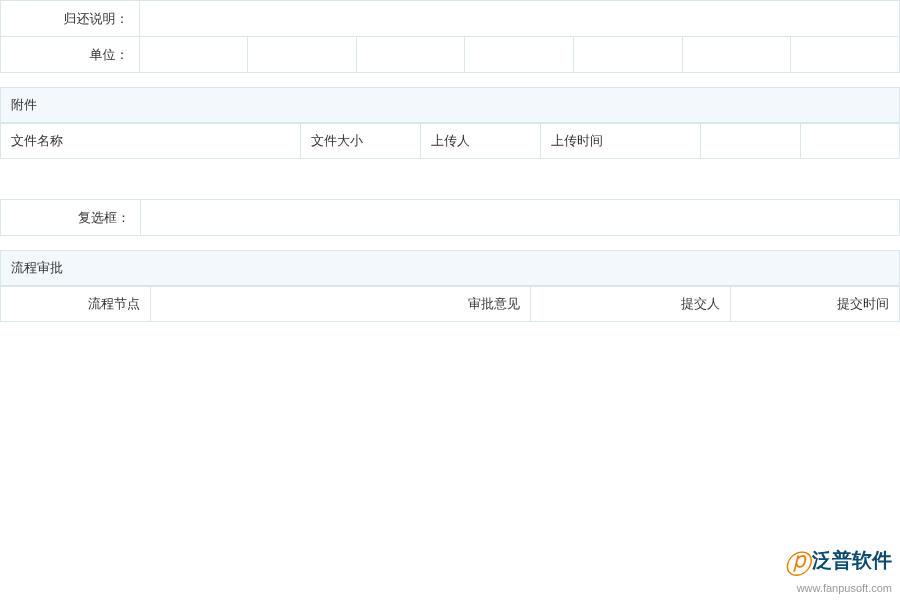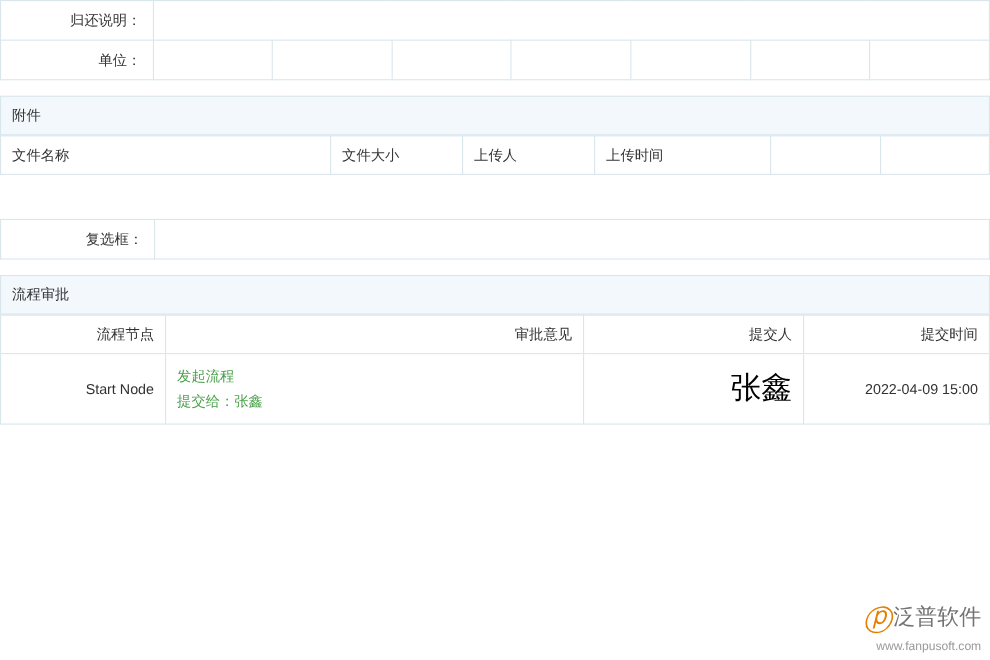--- a/index.html
+++ b/index.html
@@ -56,22 +56,22 @@
     .watermark {
       position: absolute;
       right: 8px;
       bottom: 6px;
       text-align: right;
       font-size: 11px;
       color: #999;
     }
     .watermark .brand {
       font-size: 20px;
-      color: #737373;
-      font-weight: normal;
+      color: #0c4a6e;
+      font-weight: bold;
       margin-top: 32px;
     }
     .watermark .brand-accent {
       color: #e67e00;
       display: inline-block;
       font-size: 26px;
       vertical-align: middle;
       font-style: italic;
       margin-right: 2px;
     }
@@ -130,33 +130,20 @@
 
 <div class="section-title">流程审批</div>
 <table class="approval-table">
   <tbody>
       <tr>
     <th style="width:150px;">流程节点</th>
     <th style="width:380px;margin-top:21px;">审批意见</th>
     <th style="width:200px;font-family:Liberation Mono, monospace;">提交人</th>
     <th>提交时间</th>
   </tr>
-  <tr>
-    <td>Start Node</td>
-    <td class="approval-comment">
-      <div>发起流程</div>
-      <div>
-        <span>提交给：</span><span>张鑫</span>
-      </div>
-    </td>
-    <td>
-      <span class="signature">张鑫</span>
-    </td>
-    <td>2022-04-09 15:00</td>
-  </tr>
 </tbody>
   </table>
 
 <div class="watermark">
   <div>
     <span class="brand-accent">ⓟ</span><span class="brand">泛普软件</span>
   </div>
   <div>www.fanpusoft.com</div>
 </div>
 

